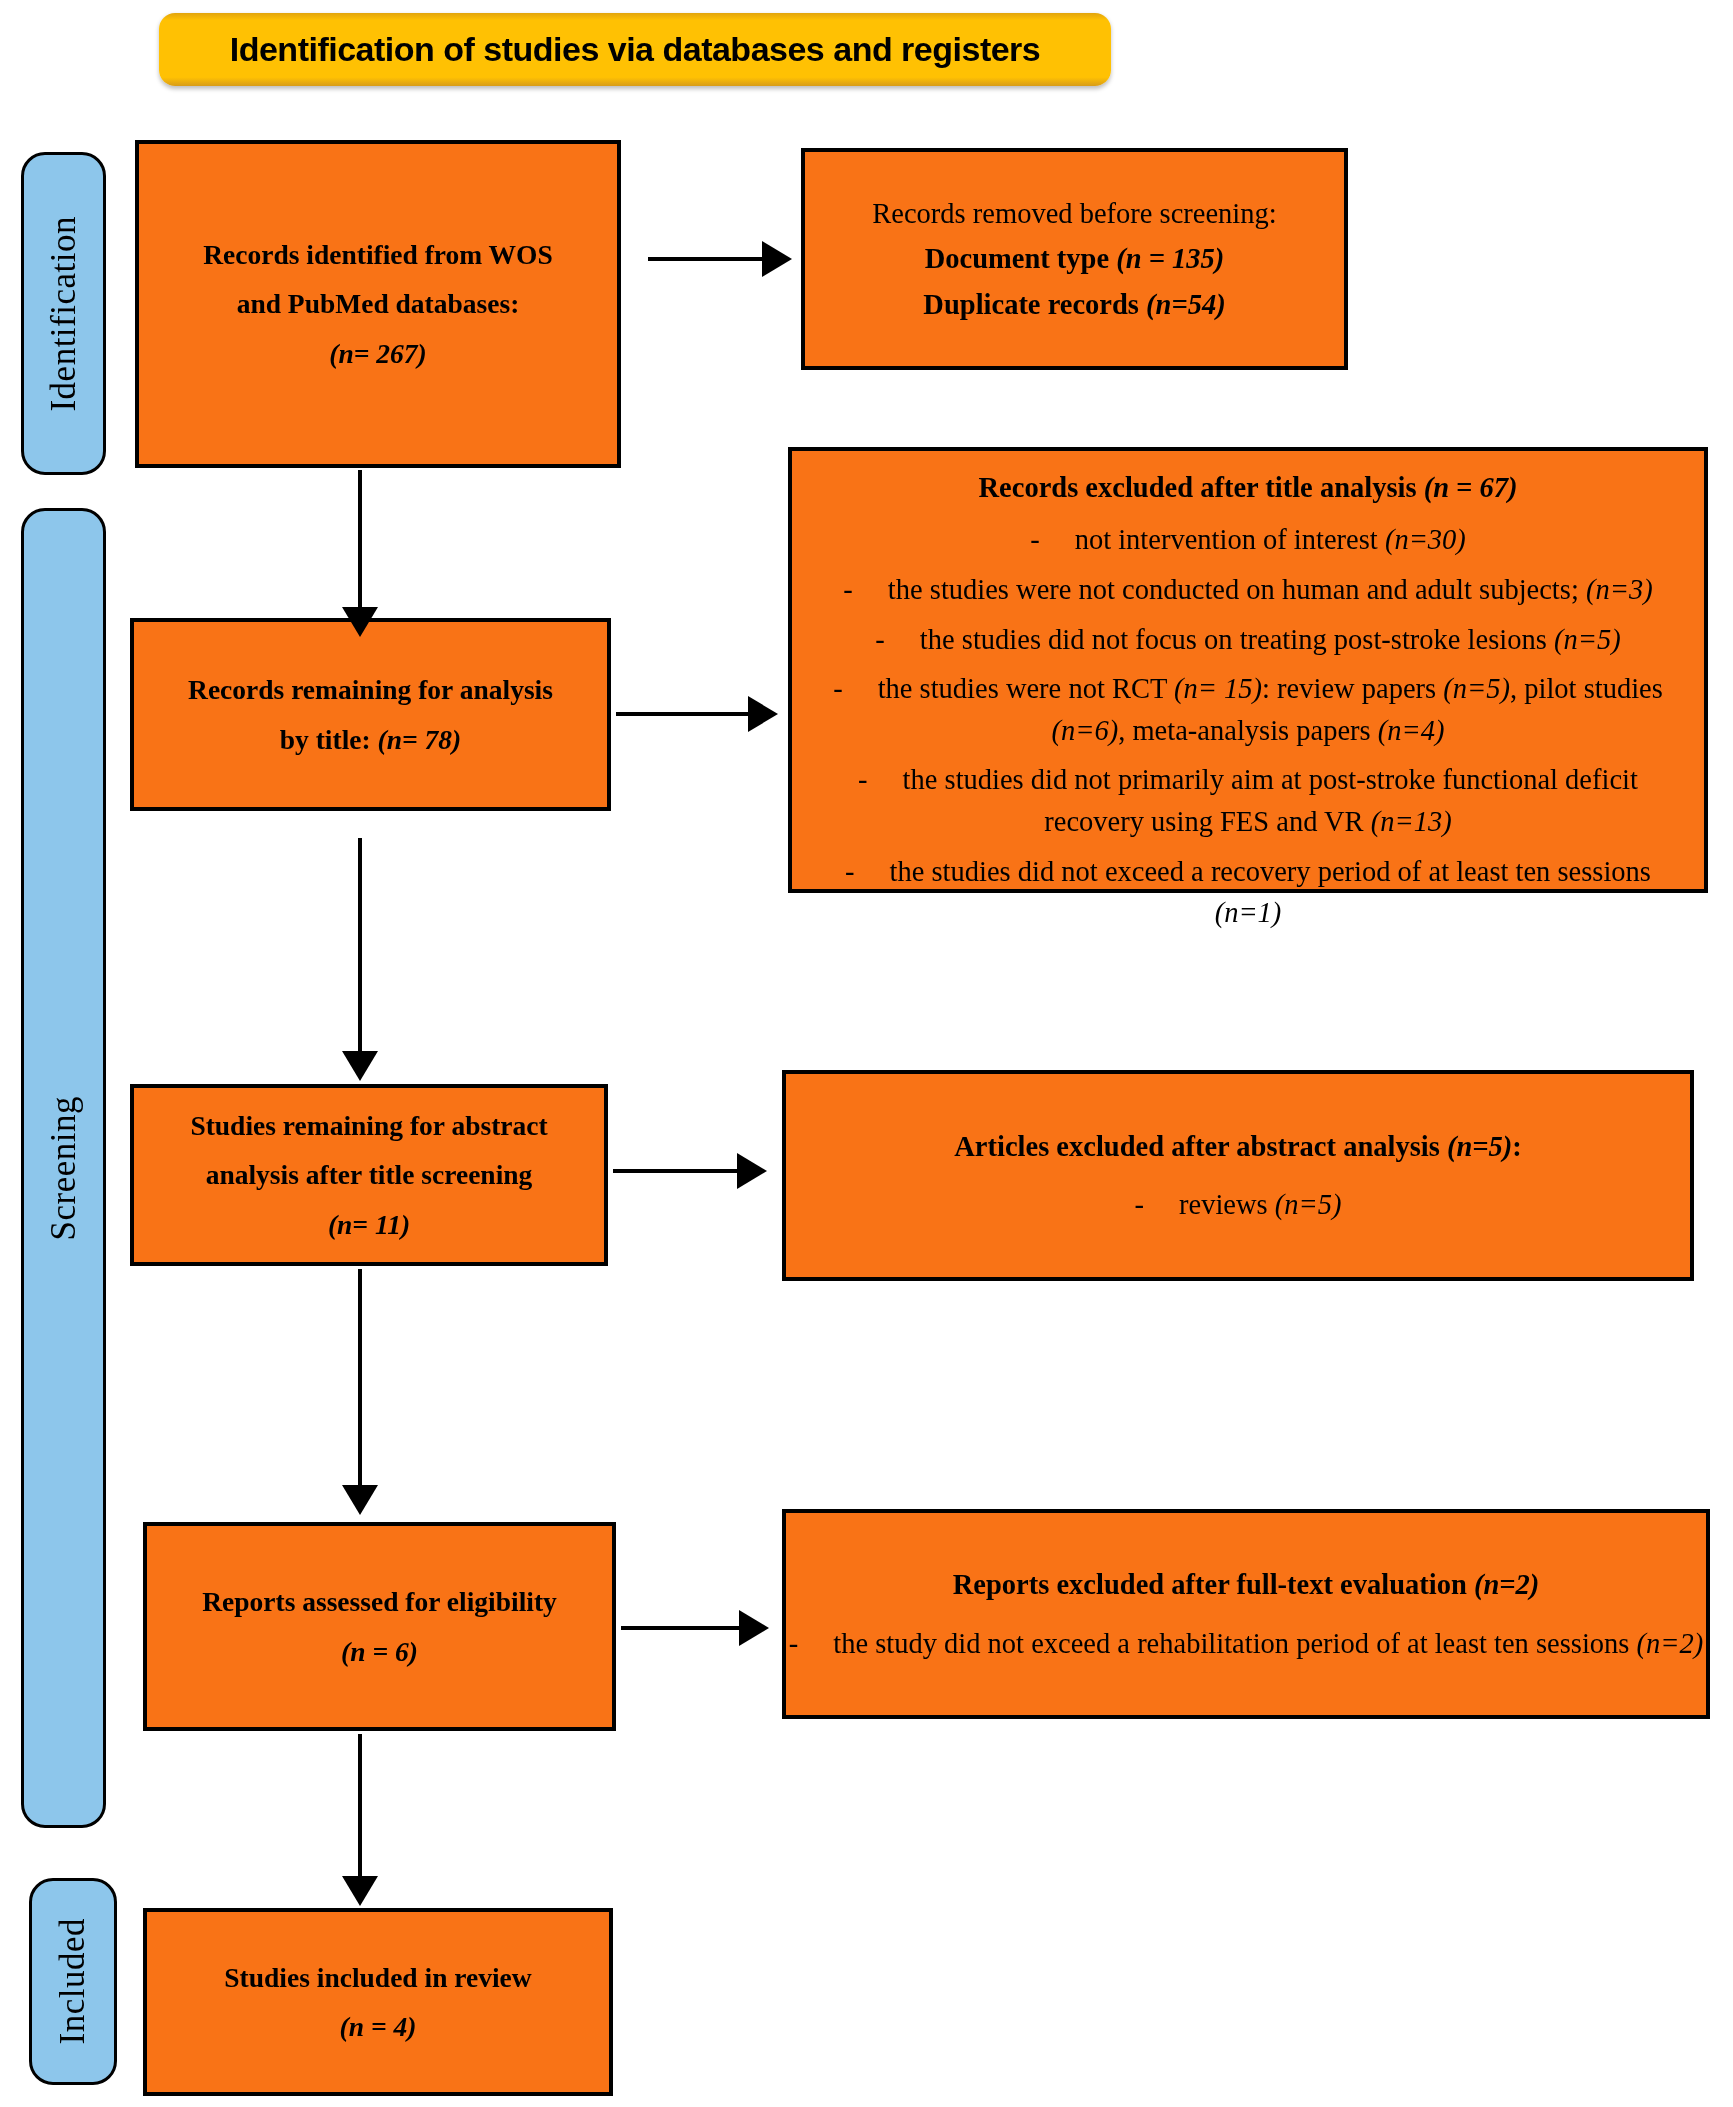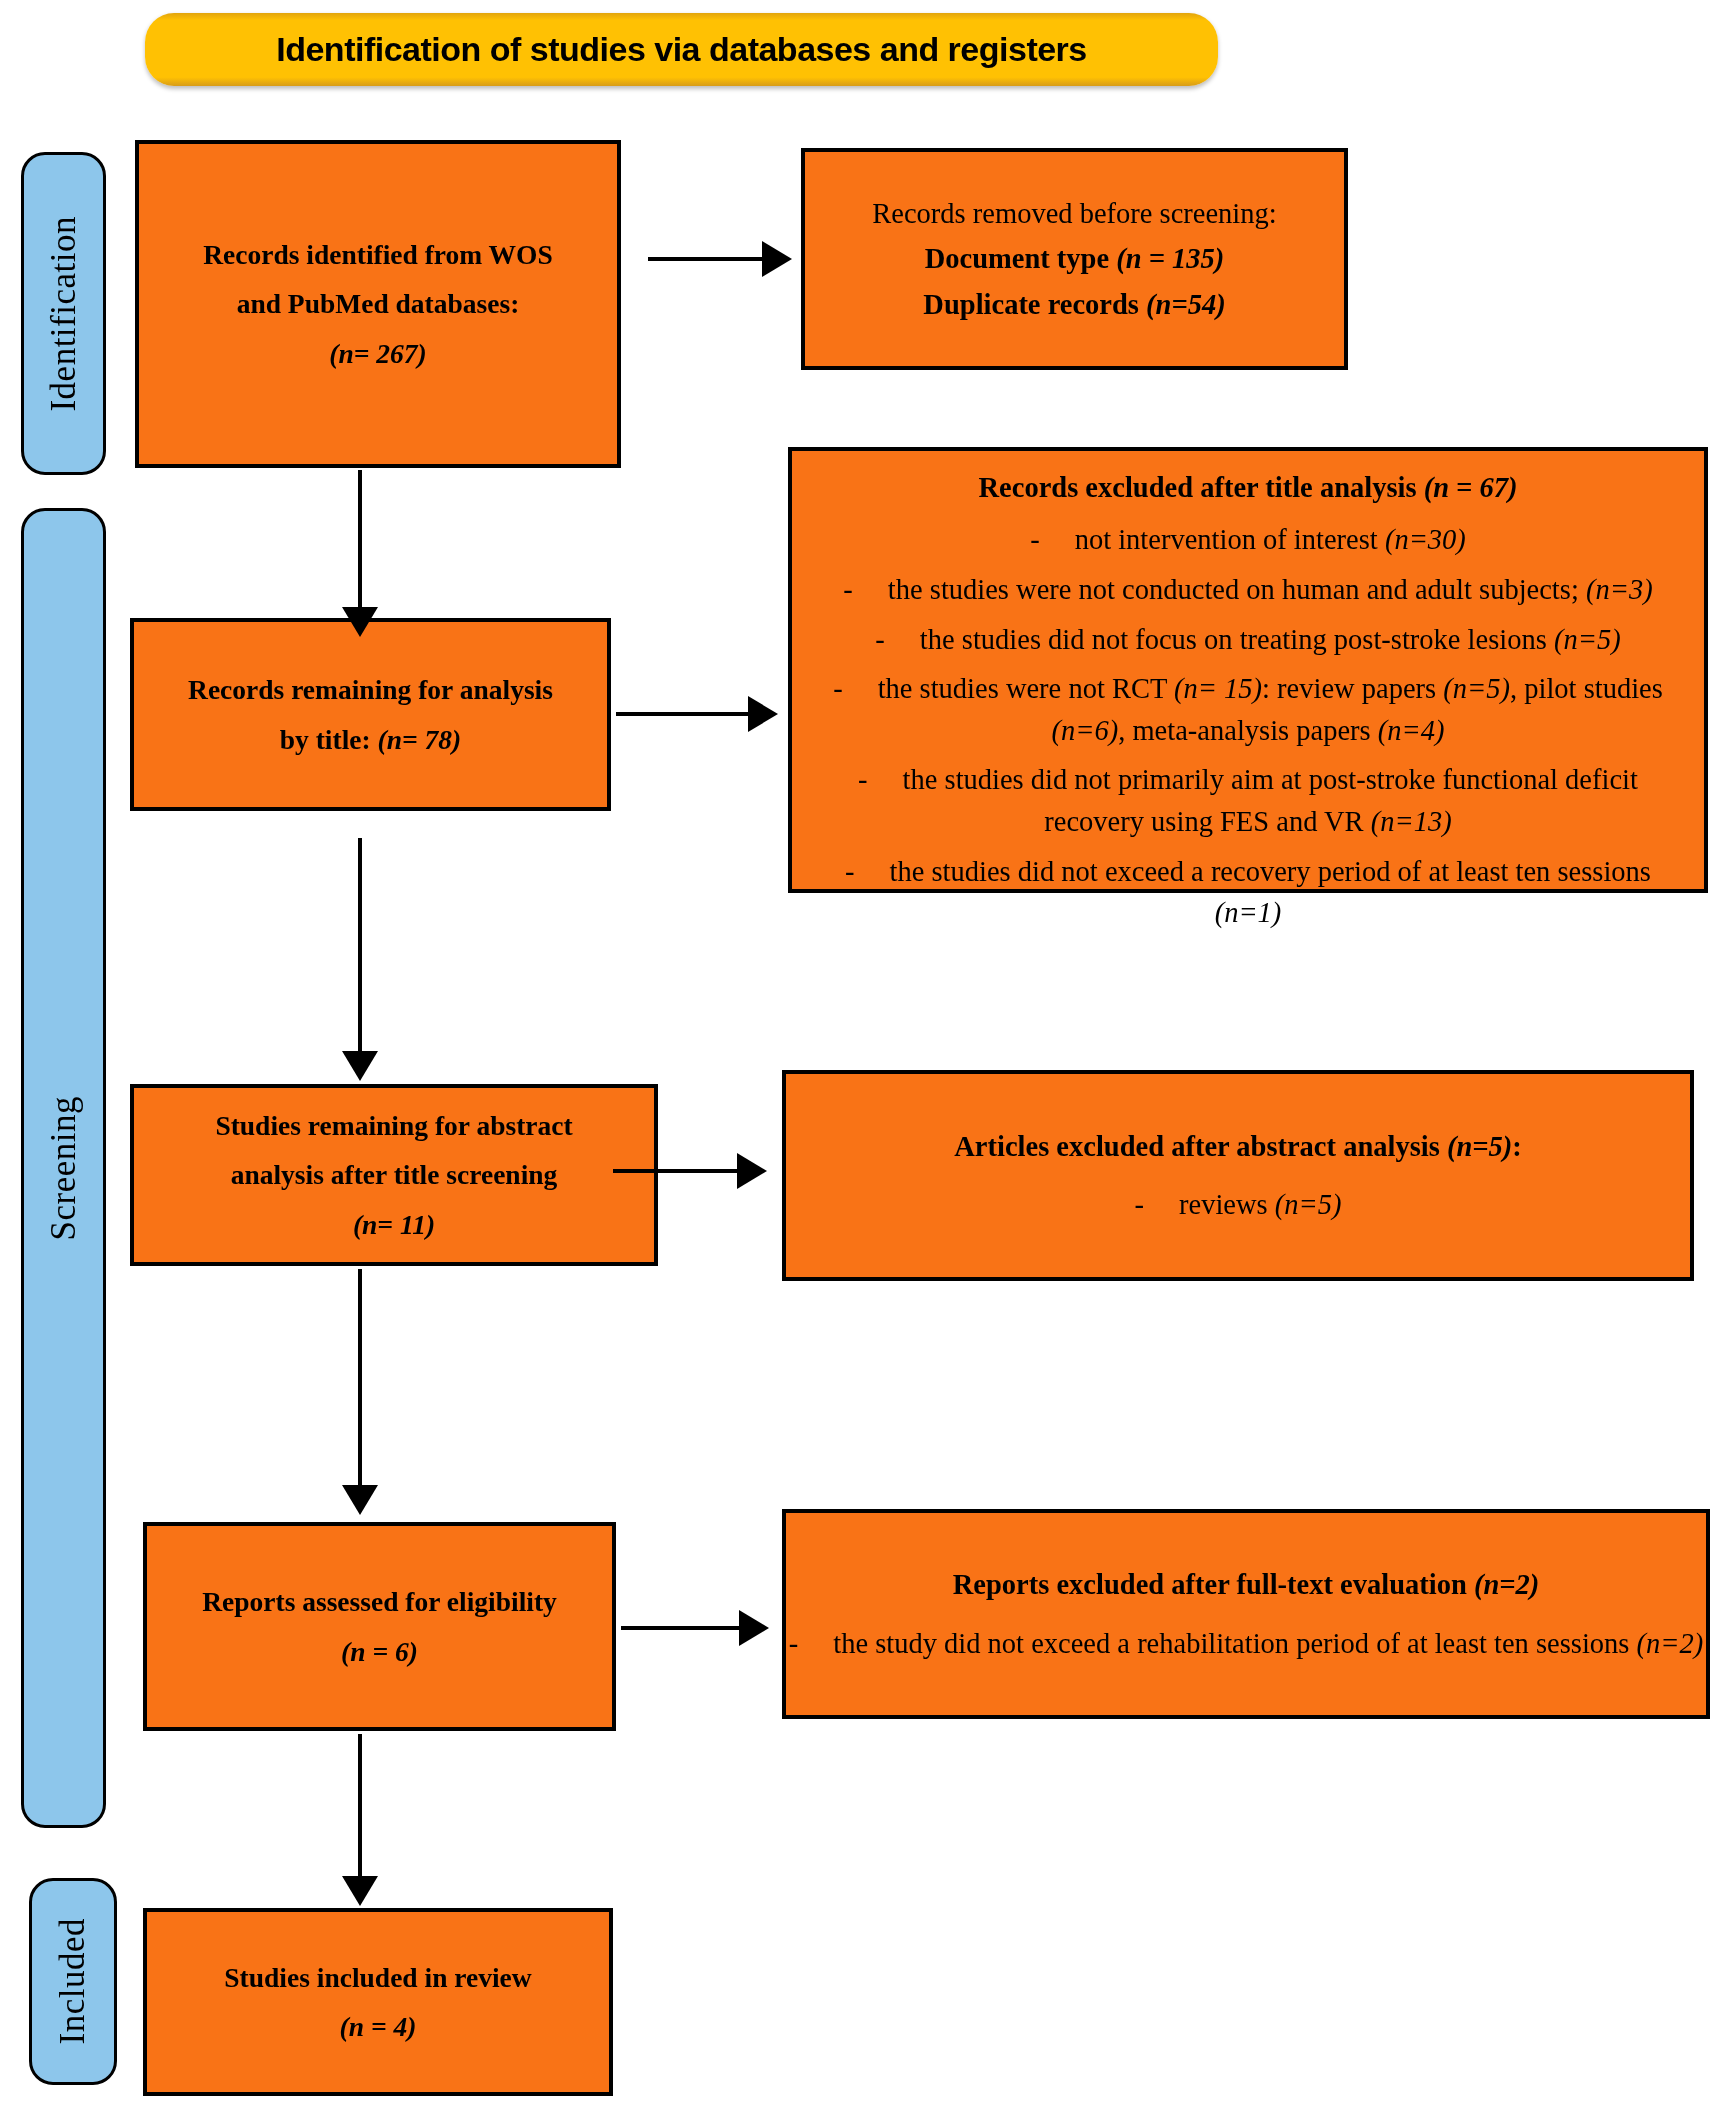--- a/index.html
+++ b/index.html
@@ -1,22 +1,22 @@
 <!DOCTYPE html>
 <html style="font-size:8.5px"><head>
 <meta charset="utf-8">
 <style>
   html,body{margin:0;padding:0;background:#ffffff;}
   #canvas{position:relative;width:1733px;height:2108px;background:#ffffff;overflow:hidden;
           font-family:"Liberation Serif","DejaVu Serif",serif;color:#000;}
 
   
-  .banner{position:absolute;left:145px;top:13.2px;width:1073px;height:73px;
+  .banner{position:absolute;left:159px;top:13.2px;width:952px;height:73px;
           background:linear-gradient(#e2a40c,#ffc103 10%,#ffc103 88%,#d89c18);
-          border-radius:29px;display:flex;align-items:center;justify-content:center;
+          border-radius:16px;display:flex;align-items:center;justify-content:center;
           box-shadow:0 2.6px 4.2px rgba(0,0,0,0.25);}
   .banner span{font-family:"Liberation Sans","DejaVu Sans",sans-serif;font-weight:bold;
           font-size:34px;letter-spacing:-0.5px;}
 
   
   .stage{position:absolute;background:#8dc6eb;border:3.7px solid #000;border-radius:24px;
          display:flex;align-items:center;justify-content:center;}
   .stage span{writing-mode:vertical-rl;transform:rotate(180deg);font-size:35px;
          letter-spacing:0.5px;white-space:nowrap;}
   #stage-identification{left:21px;top:152px;width:79px;height:317px;}
@@ -30,21 +30,21 @@
   .fbox .txt{line-height:1.8;}
   .leftbox .txt{font-size:27.5px;font-weight:bold;white-space:nowrap;}
   .rightbox{justify-content:center;}
   .rightbox .txt{font-size:28.5px;line-height:1.6;}
 
   #box-identified{left:135px;top:140px;width:486px;height:328px;text-align:center;}
   #box-removed{left:801px;top:148px;width:547px;height:222px;padding:0 10.6px;}
   #box-remaining-title{left:130px;top:618px;width:481px;height:193px;}
   #box-excluded-title{left:788px;top:447px;width:920px;height:446px;
         justify-content:flex-start;padding:16px 24px;}
-  #box-remaining-abstract{left:130px;top:1084px;width:528px;height:182px;}
+  #box-remaining-abstract{left:130px;top:1084px;width:478px;height:182px;}
   #box-excluded-abstract{left:782px;top:1070px;width:912px;height:211px;}
   #box-assessed{left:143px;top:1522px;width:473px;height:209px;}
   #box-excluded-fulltext{left:782px;top:1509px;width:928px;height:210px;}
   #box-included-review{left:143px;top:1908px;width:470px;height:188px;}
 
   .ex-heading{font-size:28.5px;font-weight:bold;line-height:1.45;margin-bottom:8.5px;}
   .bullet{font-size:28.5px;line-height:1.45;margin-top:8.5px;text-align:center;width:100%;}
   #box-excluded-title .ex-heading{margin-bottom:2.1px;}
   #box-excluded-title .bullet{font-size:28.5px;}
   .dash{display:inline-block;margin-right:35px;}

